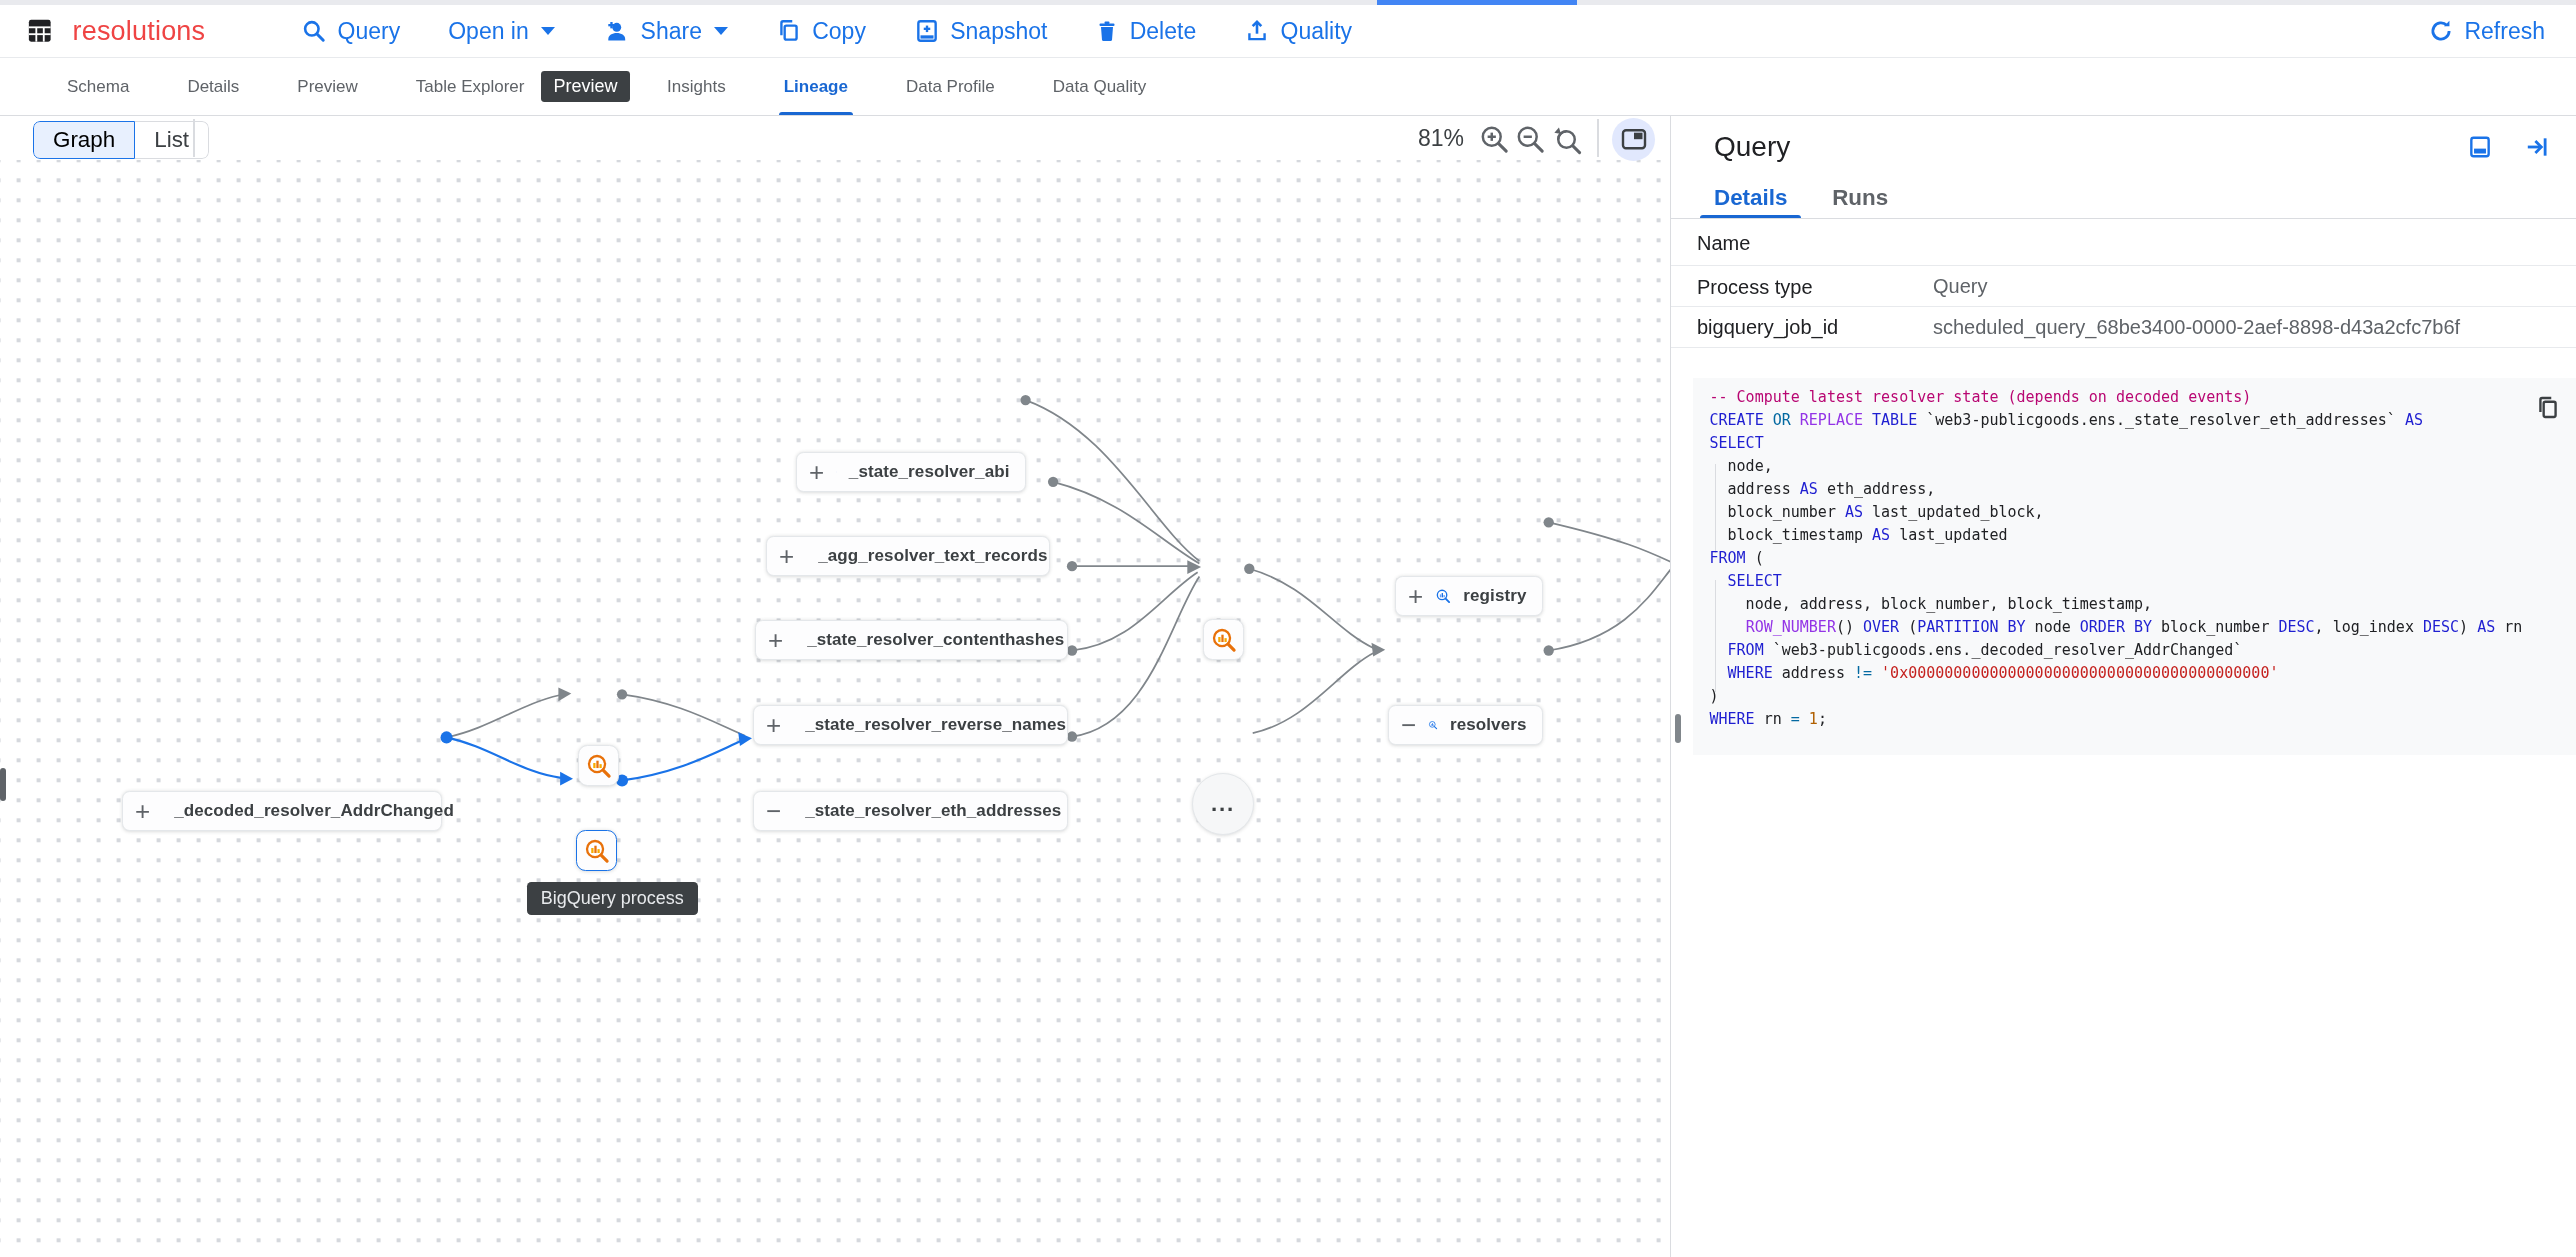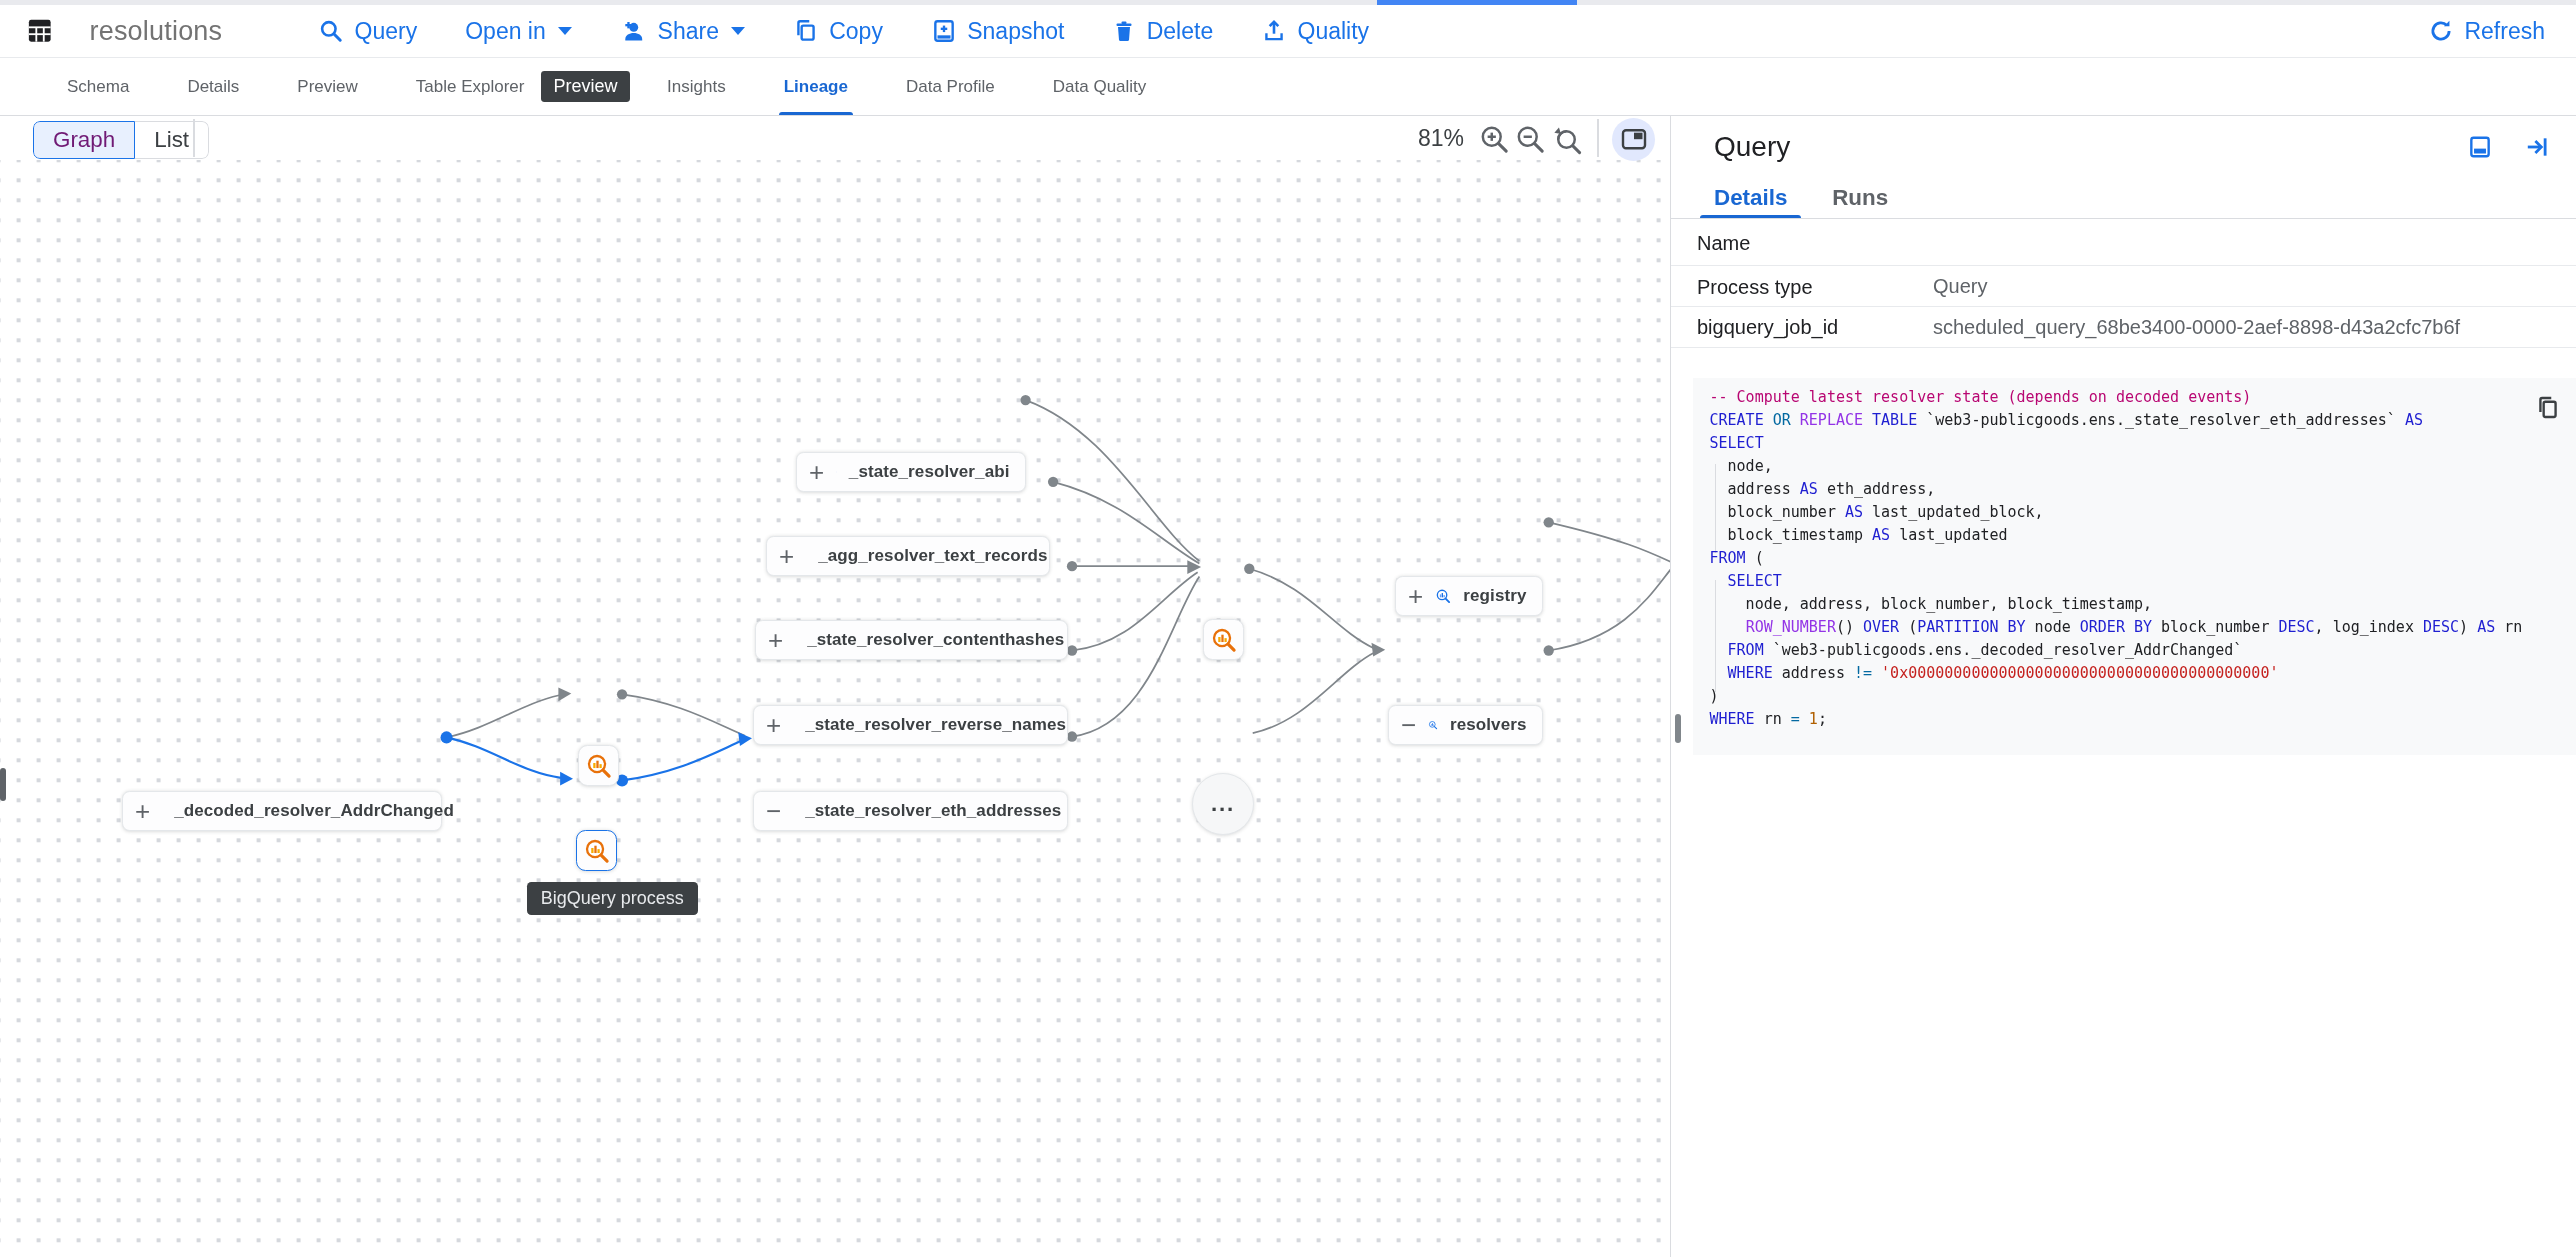--- a/index.html
+++ b/index.html
@@ -7,21 +7,21 @@
     font-family:"Liberation Sans", sans-serif; color:#202124; }
 
   
   .top-scroll { position:absolute; top:0; left:0; width:2576px; height:5.2px; background:#e9eaee; }
   .top-scroll .thumb { position:absolute; top:0; left:1377px; width:200px; height:5.2px; background:#4285f4; }
 
   
   .app-header { position:absolute; top:5.2px; left:0; width:2576px; height:52px; background:#fff;
     display:flex; align-items:center; }
   .res-icon { margin-left:26px; width:27.5px; height:27.5px; flex:0 0 auto; }
-  .app-title { margin-left:36px; font-size:27px; color:#737373; letter-spacing:0.2px; }
+  .app-title { margin-left:19px; font-size:27px; color:#ef4444; letter-spacing:0.2px; }
   .hdr-actions { display:flex; align-items:center; margin-left:96px; gap:48px; }
   .hdr-btn { display:flex; align-items:center; gap:10.3px; color:#1a73e8; font-size:23px; cursor:pointer; white-space:nowrap; }
   .hdr-btn svg { display:block; }
   .caret { width:0; height:0; border-left:7.7px solid transparent; border-right:7.7px solid transparent;
     border-top:8.6px solid #1a73e8; margin-left:1.7px; }
   .hdr-refresh { position:absolute; right:31px; display:flex; align-items:center; gap:10.3px;
     color:#1a73e8; font-size:23px; cursor:pointer; }
 
   
   .tabbar { position:absolute; top:57px; left:0; width:2576px; height:59px; background:#fff;
@@ -35,21 +35,21 @@
   
   .canvas-wrap { position:absolute; top:116px; left:0; width:1670px; height:1142px; background:#fff; overflow:hidden; }
   .dotted { position:absolute; top:44px; left:0; width:1670px; height:1098px;
     background-image:radial-gradient(circle, #d5d8dd 2.1px, rgba(0,0,0,0) 2.4px);
     background-size:20px 20px; background-position:8.6px 10.3px; }
 
   
   .graph-toolbar { position:absolute; top:0; left:0; width:1670px; height:44px; background:#fff; }
   .seg { position:absolute; left:33px; top:5.2px; height:38px; display:flex; border-radius:6.9px; overflow:hidden; }
   .seg-btn { display:flex; align-items:center; padding:0 19px; font-size:22.4px; cursor:pointer; }
-  .seg-btn.on { background:#e8f0fe; color:#701a75; border:1.7px solid #1a73e8; border-radius:6.9px 0 0 6.9px; }
+  .seg-btn.on { background:#e8f0fe; color:#000000; border:1.7px solid #1a73e8; border-radius:6.9px 0 0 6.9px; }
   .seg-btn.off { background:#fff; color:#3c4043; border:1.7px solid #dadce0; border-left:none; border-radius:0 6.9px 6.9px 0; }
   .tb-sep { position:absolute; top:3.4px; width:1.7px; height:38px; background:#dadce0; }
   .zoom-level { position:absolute; left:1418px; top:8.6px; font-size:23px; color:#3c4043; }
   .zoom-ic { position:absolute; top:6.9px; width:33px; height:33px; cursor:pointer; }
   .minimap-btn { position:absolute; left:1612px; top:1.7px; width:43px; height:43px; border-radius:50%;
     background:#e1e8fd; display:flex; align-items:center; justify-content:center; cursor:pointer; }
 
   
   .edges { position:absolute; top:44px; left:0; }
   .gnode { position:absolute; height:40px; background:#fdfdfe; border:0.9px solid #e4e7ea; border-radius:7.7px;

